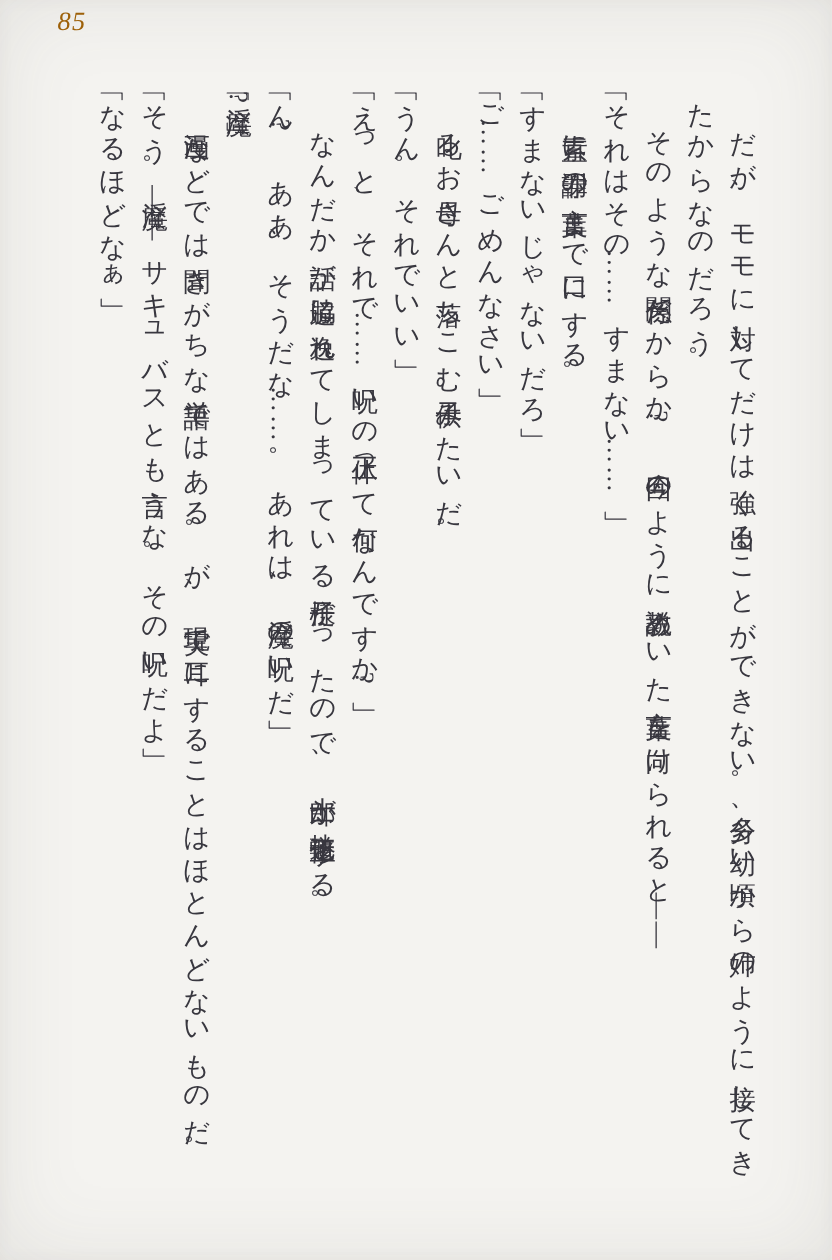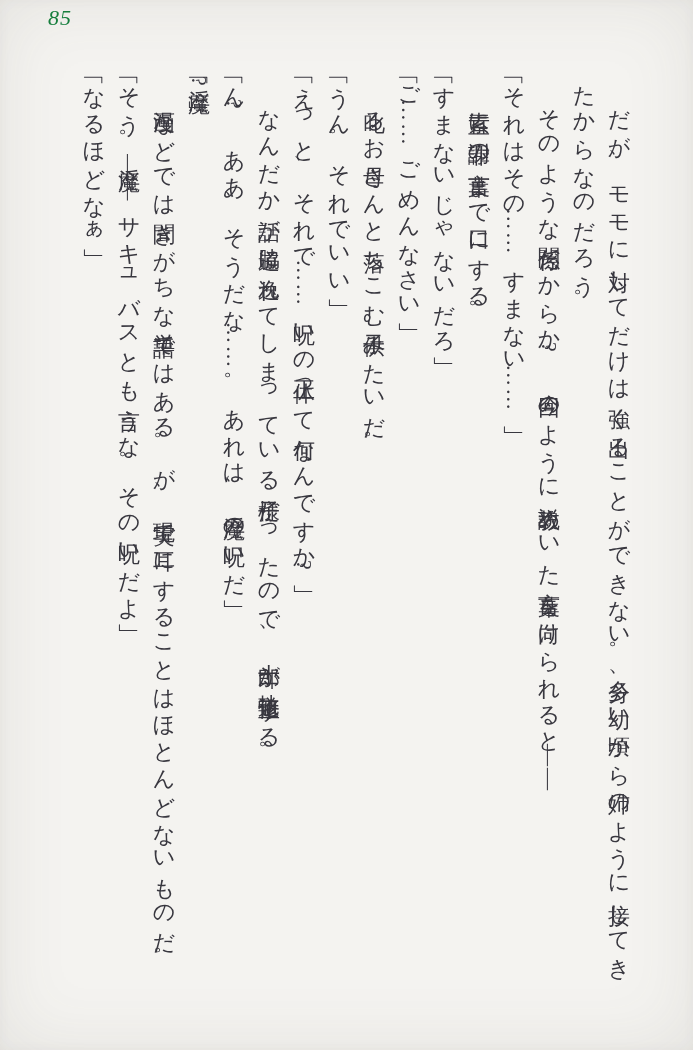--- a/index.html
+++ b/index.html
@@ -28,21 +28,21 @@
     box-shadow: inset 0 0 70px rgba(90, 85, 80, 0.10),
                 inset 0 0 12px rgba(90, 85, 80, 0.05);
   }
   .page-number {
     position: absolute;
     top: 5px;
     left: 48px;
     font-style: italic;
     font-size: 22px;
     letter-spacing: 1px;
-    color: #15803d;
+    color: #a16207;
   }
   .text-body {
     position: absolute;
     top: 70px;
     right: 56px;
     height: 916px;
     writing-mode: vertical-rl;
     text-orientation: mixed;
     font-size: 22px;
     line-height: 35px;

